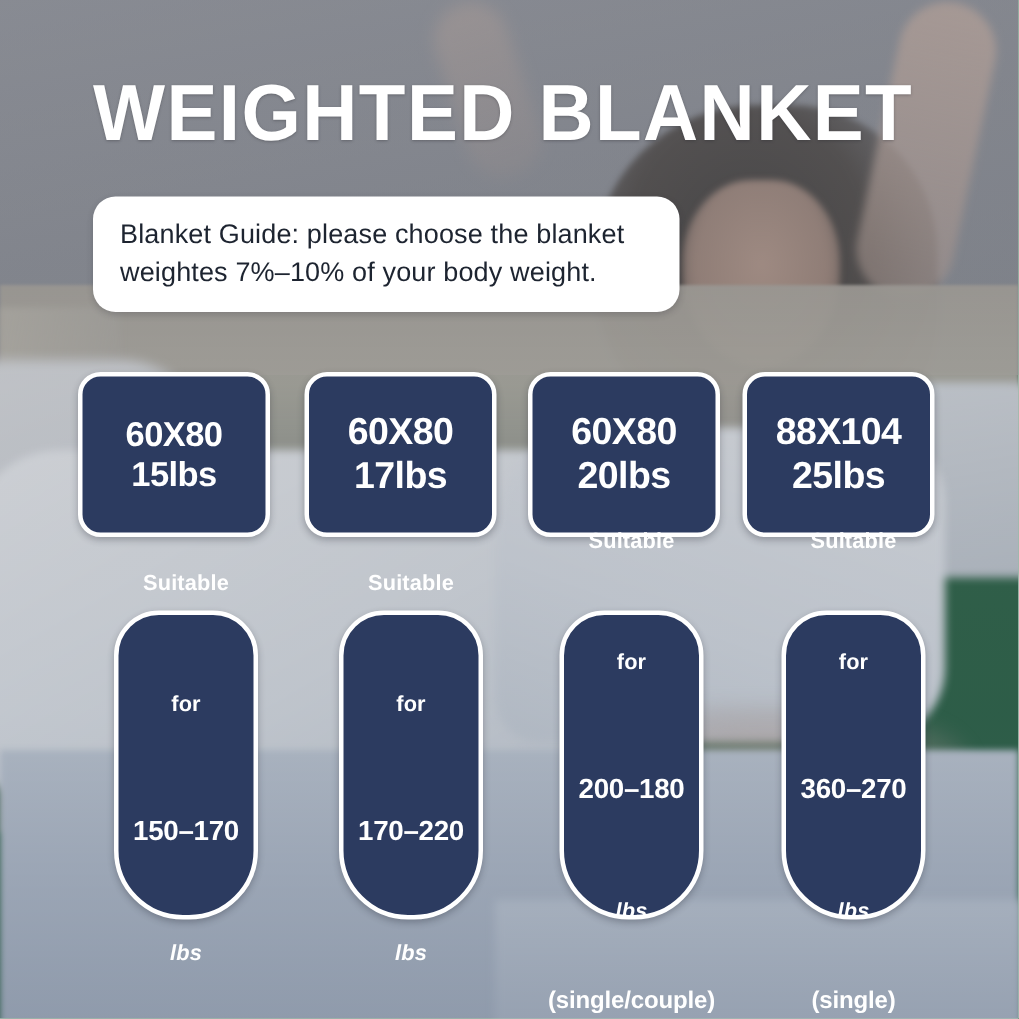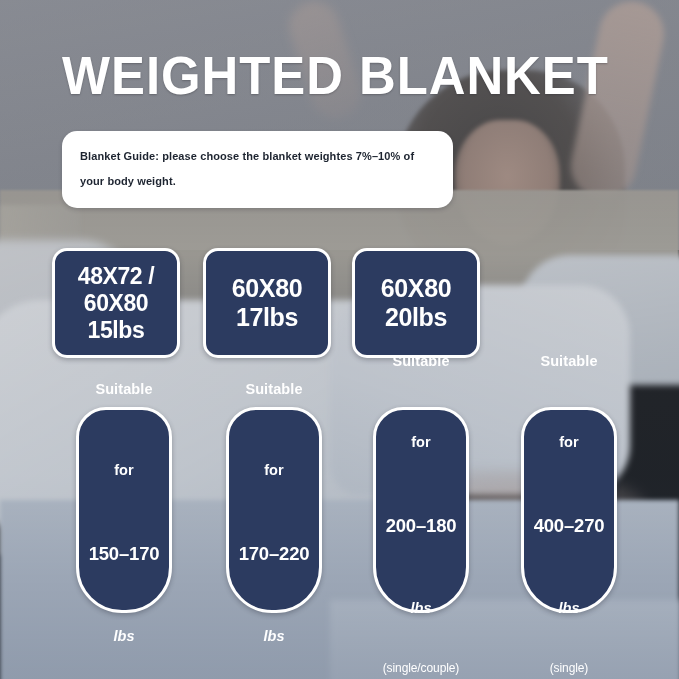--- a/index.html
+++ b/index.html
@@ -2,21 +2,21 @@
 <html><head>
 <meta charset="utf-8">
 <style>
   html,body{margin:0;padding:0;background:#fff;}
   body{font-family:"Liberation Sans","DejaVu Sans",sans-serif;}
 
   #infographic{
     position:relative;
     width:679px;height:679px;
     overflow:hidden;
-    background:#000000;
+    background:#14532d;
   }
 
   
   .bg{position:absolute;inset:0;overflow:hidden;}
 
   
   .bg-wall{
     position:absolute;left:0;top:0;width:679px;height:250px;
     background:linear-gradient(170deg,#8f9197 0%,#86888e 45%,#7e8187 100%);
   }
@@ -127,23 +127,23 @@
   .guide{
     position:absolute;left:62px;top:131px;width:391px;
     background:#ffffff;
     border-radius:15px;
     padding:13px 18px 14px 18px;
     box-sizing:border-box;
     box-shadow:0 2px 4px rgba(40,40,50,.22);
   }
   .guide-text{
     color:#1d2430;
-    font-size:11px;
+    font-size:18px;
     line-height:25px;
-    font-weight:bold;
+    font-weight:normal;
     letter-spacing:.1px;
   }
 
   
   .size-row{position:absolute;left:0;top:248px;width:679px;height:112px;}
   .size-box{
     position:absolute;top:0;
     width:128px;height:110px;
     background:#2c3b60;
     border:3.5px solid #ffffff;
@@ -200,23 +200,23 @@
     color:#ffffff;
     font-size:18.5px;
     line-height:21px;
     font-weight:bold;
     margin:11px 16px;
     white-space:nowrap;
     letter-spacing:-.2px;
   }
   .suit-note{
     color:#ffffff;
-    font-size:12px;
+    font-size:16px;
     line-height:12px;
-    font-weight:normal;
+    font-weight:bold;
     margin-top:3px;
     white-space:nowrap;
     letter-spacing:-.1px;
   }
   .suit-unit{margin-bottom:2px;font-style:italic;}
   .has-note .suit-unit{margin-bottom:0;}
 </style>
 </head>
 <body>
 
@@ -244,35 +244,38 @@
 
     <div class="title">WEIGHTED BLANKET</div>
 
     <div class="guide">
       <div class="guide-text">Blanket Guide: please choose the blanket weightes 7%–10% of your body weight.</div>
     </div>
 
     <div class="size-row">
 
       <div class="size-box b1">
-        <div class="size-line">48X72 /</div>
         <div class="size-line">60X80</div>
         <div class="size-line">15lbs</div>
       </div>
 
       <div class="size-box b2">
         <div class="size-line">60X80</div>
         <div class="size-line">17lbs</div>
       </div>
 
       <div class="size-box b3">
         <div class="size-line">60X80</div>
         <div class="size-line">20lbs</div>
       </div>
 
+      <div class="size-box b4">
+        <div class="size-line">88X104</div>
+        <div class="size-line">25lbs</div>
+      </div>
 
     </div>
 
     <div class="suit-row">
 
       <div class="suit-card c1">
         <div class="suit-line">Suitable</div>
         <div class="suit-line">for</div>
         <div class="suit-range">150–170</div>
         <div class="suit-line suit-unit">lbs</div>
@@ -289,21 +292,21 @@
         <div class="suit-line">Suitable</div>
         <div class="suit-line">for</div>
         <div class="suit-range">200–180</div>
         <div class="suit-line suit-unit">lbs</div>
         <div class="suit-note">(single/couple)</div>
       </div>
 
       <div class="suit-card c4 has-note">
         <div class="suit-line">Suitable</div>
         <div class="suit-line">for</div>
-        <div class="suit-range">400–270</div>
+        <div class="suit-range">360–270</div>
         <div class="suit-line suit-unit">lbs</div>
         <div class="suit-note">(single)</div>
       </div>
 
     </div>
 
   </div>
 </div>
 
 </body></html>

